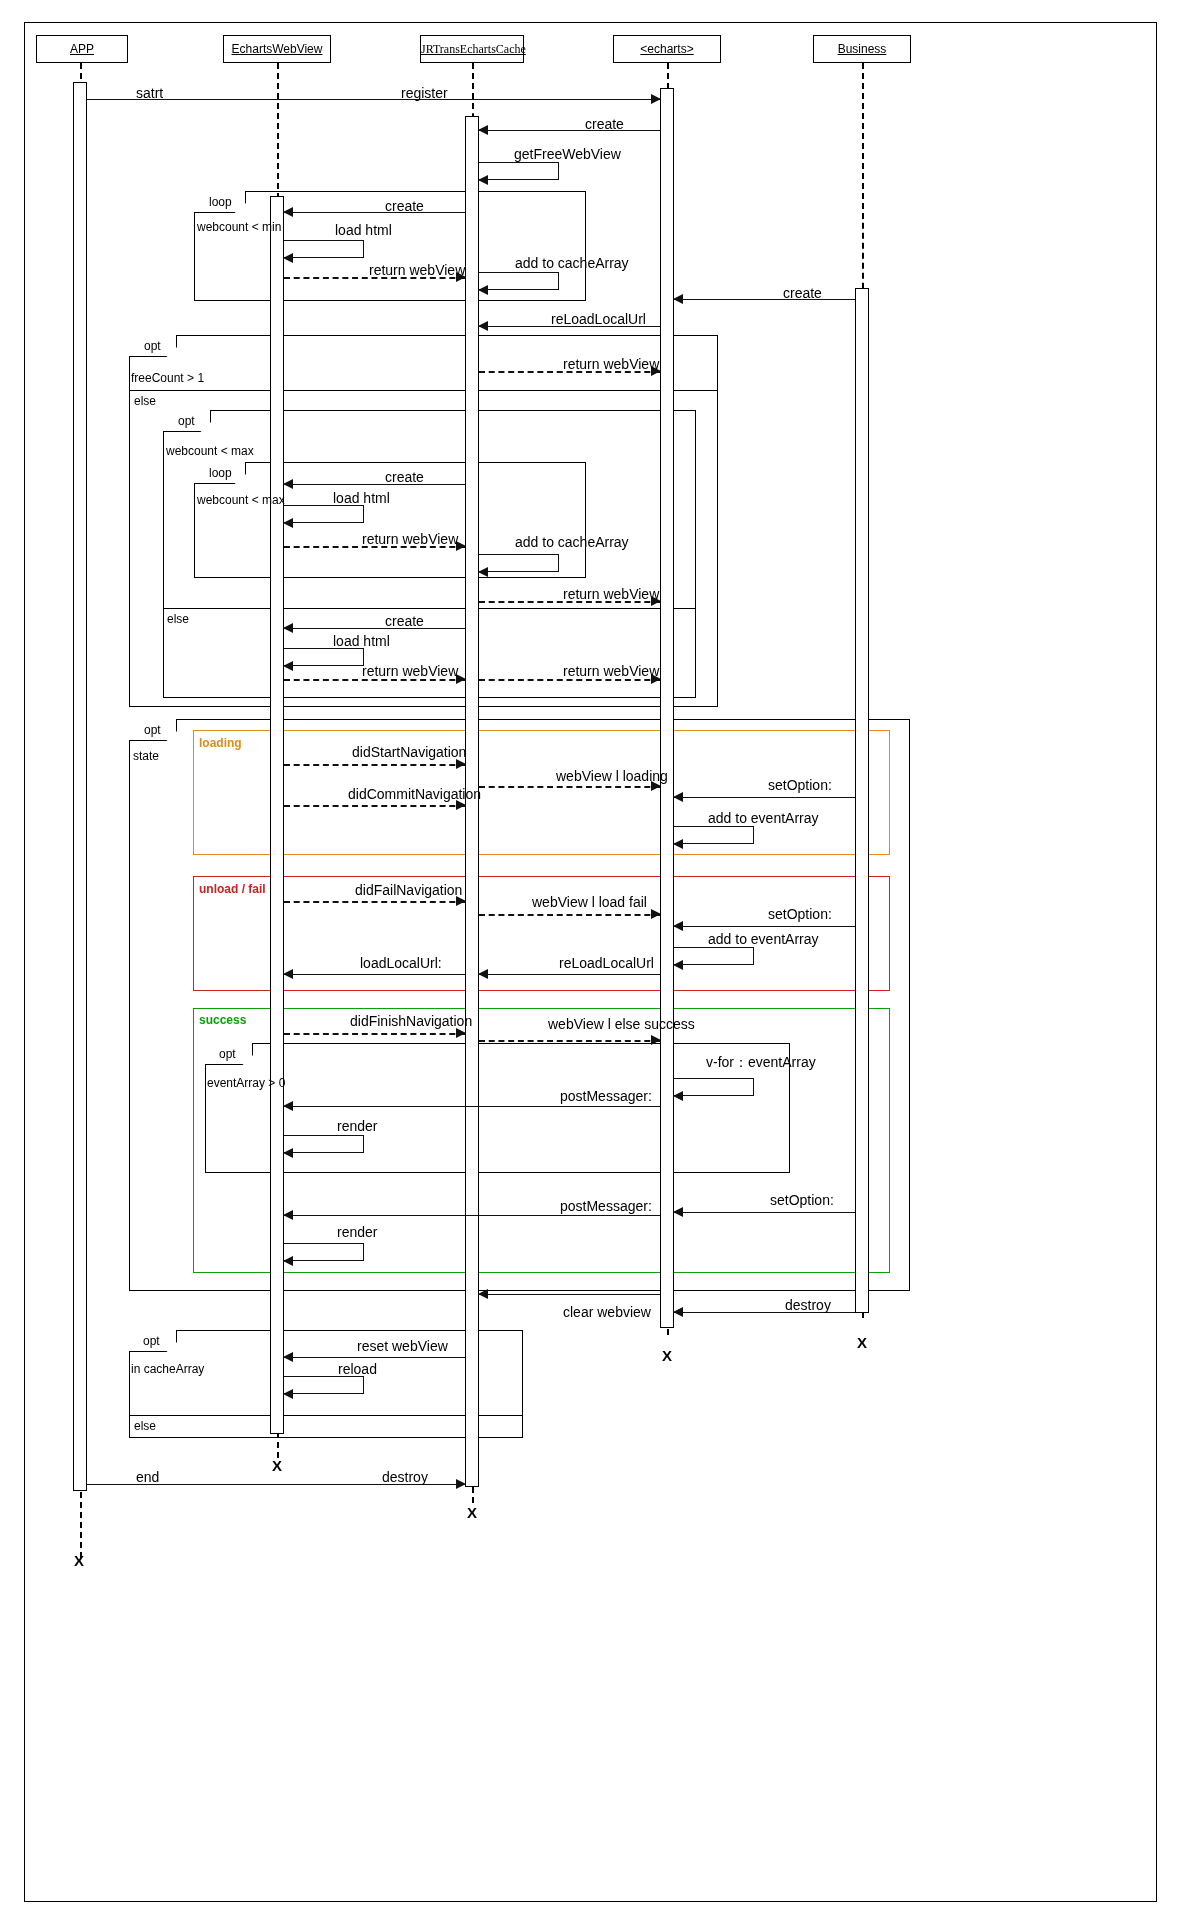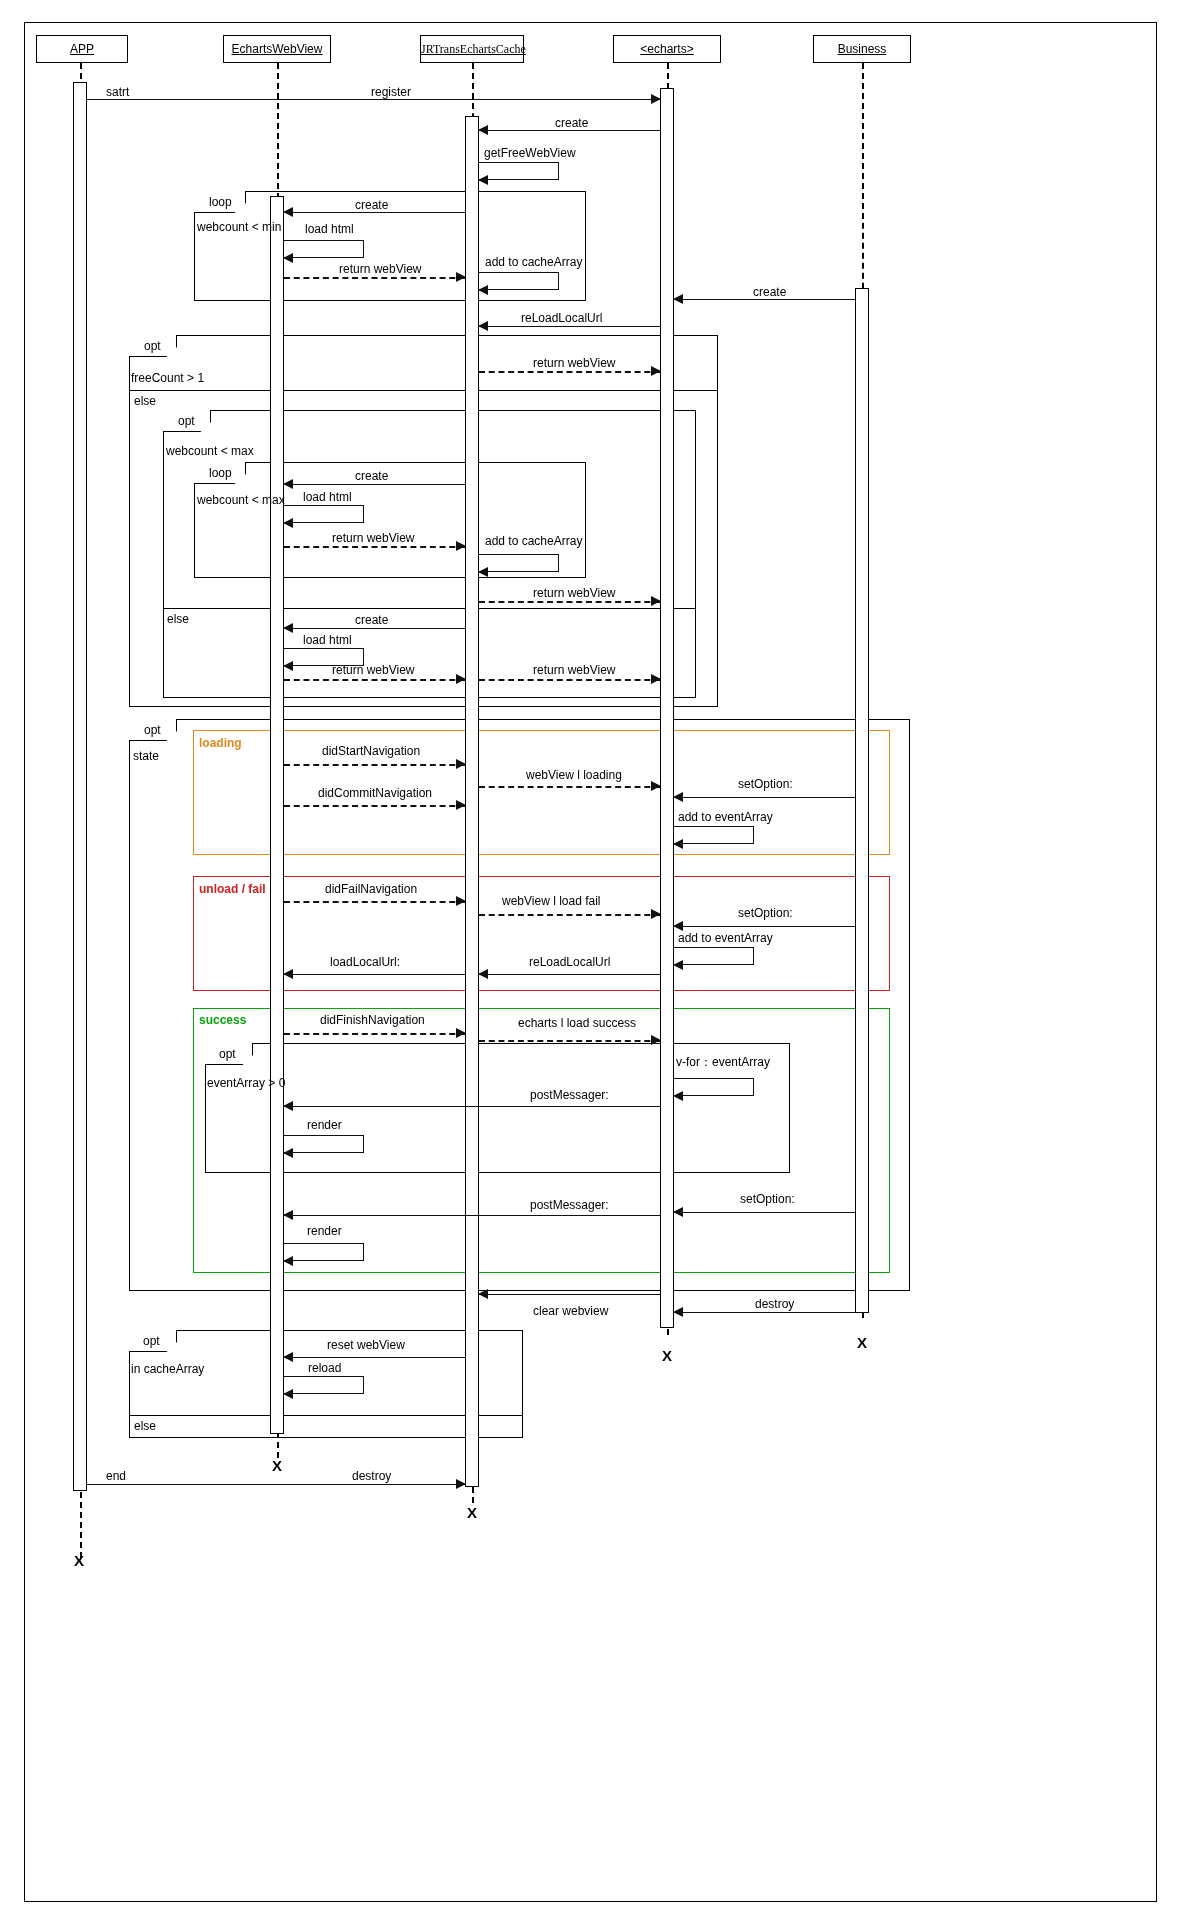--- a/index.html
+++ b/index.html
@@ -33,21 +33,21 @@
   .guard.colored{font-weight:bold;}
   .divider{position:absolute;height:0;border-top:1px solid #000;z-index:3;}
 
   
   .msg{position:absolute;height:0;z-index:5;}
   .msg .line{position:absolute;left:0;top:0;width:100%;height:0;border-top:1.6px solid #111;}
   .msg.dash .line{border-top:2px dashed #111;}
   .msg .head{position:absolute;top:-5px;width:0;height:0;}
   .msg.right .head{right:-1px;border-top:5px solid transparent;border-bottom:5px solid transparent;border-left:10px solid #111;}
   .msg.left  .head{left:-1px;border-top:5px solid transparent;border-bottom:5px solid transparent;border-right:10px solid #111;}
-  .msglabel{position:absolute;font-size:12px;white-space:nowrap;z-index:6;background:transparent;}
+  .msglabel{position:absolute;font-size:14px;white-space:nowrap;z-index:6;background:transparent;margin-left:30px;}
 
   
   .selfmsg{position:absolute;box-sizing:border-box;border:1.6px solid #111;border-left:none;z-index:5;}
   .selfmsg .head{position:absolute;left:-1px;bottom:-6px;width:0;height:0;
                  border-top:5px solid transparent;border-bottom:5px solid transparent;border-right:10px solid #111;}
 
   
   .xmark{position:absolute;font-size:15px;font-weight:bold;z-index:7;line-height:1;}
 </style>
 </head>
@@ -318,21 +318,21 @@
   <div class="msg right dash" style="left:284px;top:1033px;width:181px;">
       <div class="line"></div>
       <div class="head"></div>
     </div>
   <div class="msglabel" style="left:320px;top:1013px;">didFinishNavigation</div>
 
   <div class="msg right dash" style="left:479px;top:1040px;width:181px;">
       <div class="line"></div>
       <div class="head"></div>
     </div>
-  <div class="msglabel" style="left:518px;top:1016px;">echarts l load success</div>
+  <div class="msglabel" style="left:518px;top:1016px;">webView l else success</div>
 
   <div class="selfmsg" style="left:674px;top:1078px;width:80px;height:18px;">
       <div class="head"></div>
     </div>
   <div class="msglabel" style="left:676px;top:1054px;">v-for：eventArray</div>
 
   <div class="msg left" style="left:284px;top:1106px;width:376px;">
       <div class="line"></div>
       <div class="head"></div>
     </div>

